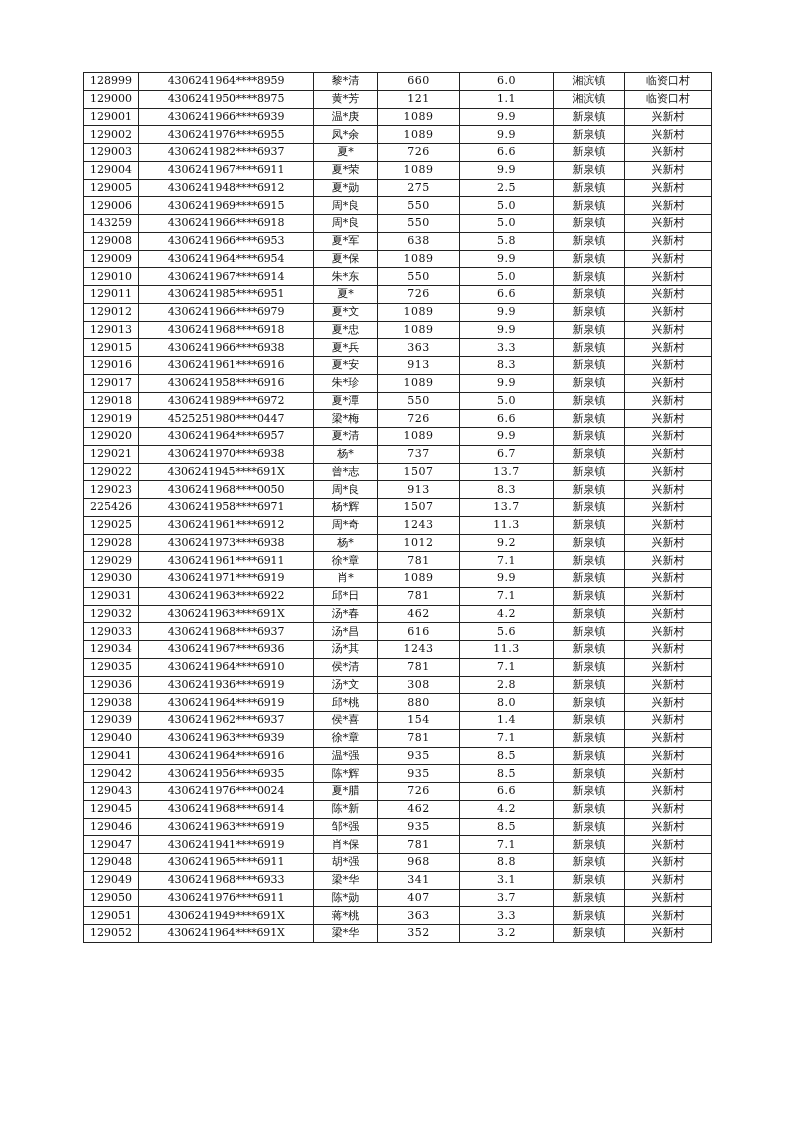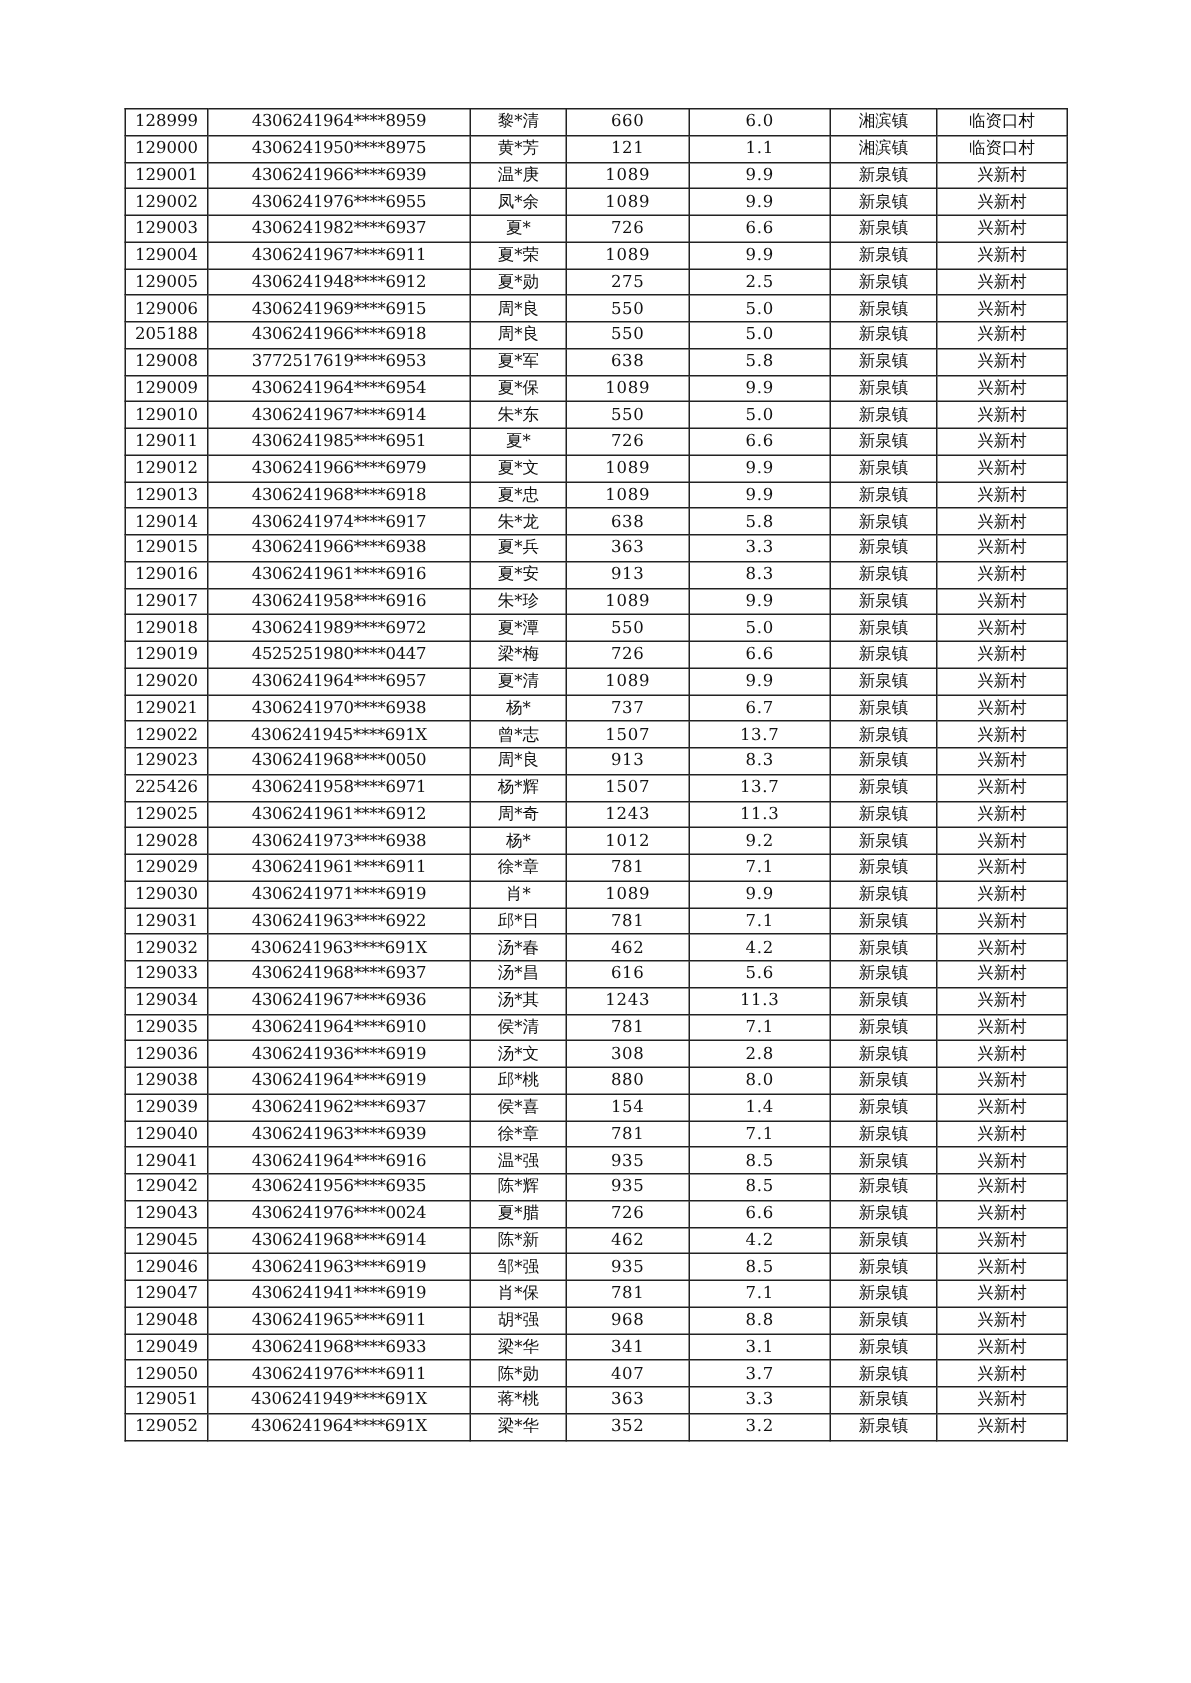--- a/index.html
+++ b/index.html
@@ -112,31 +112,31 @@
       <tr>
         <td>129006</td>
         <td class="id">4306241969****6915</td>
         <td>周*良</td>
         <td class="num">550</td>
         <td class="num">5.0</td>
         <td>新泉镇</td>
         <td>兴新村</td>
       </tr>
       <tr>
-        <td>205188</td>
+        <td>143259</td>
         <td class="id">4306241966****6918</td>
         <td>周*良</td>
         <td class="num">550</td>
         <td class="num">5.0</td>
         <td>新泉镇</td>
         <td>兴新村</td>
       </tr>
       <tr>
         <td>129008</td>
-        <td class="id">3772517619****6953</td>
+        <td class="id">4306241966****6953</td>
         <td>夏*军</td>
         <td class="num">638</td>
         <td class="num">5.8</td>
         <td>新泉镇</td>
         <td>兴新村</td>
       </tr>
       <tr>
         <td>129009</td>
         <td class="id">4306241964****6954</td>
         <td>夏*保</td>
@@ -175,29 +175,20 @@
       <tr>
         <td>129013</td>
         <td class="id">4306241968****6918</td>
         <td>夏*忠</td>
         <td class="num">1089</td>
         <td class="num">9.9</td>
         <td>新泉镇</td>
         <td>兴新村</td>
       </tr>
       <tr>
-        <td>129014</td>
-        <td class="id">4306241974****6917</td>
-        <td>朱*龙</td>
-        <td class="num">638</td>
-        <td class="num">5.8</td>
-        <td>新泉镇</td>
-        <td>兴新村</td>
-      </tr>
-      <tr>
         <td>129015</td>
         <td class="id">4306241966****6938</td>
         <td>夏*兵</td>
         <td class="num">363</td>
         <td class="num">3.3</td>
         <td>新泉镇</td>
         <td>兴新村</td>
       </tr>
       <tr>
         <td>129016</td>

